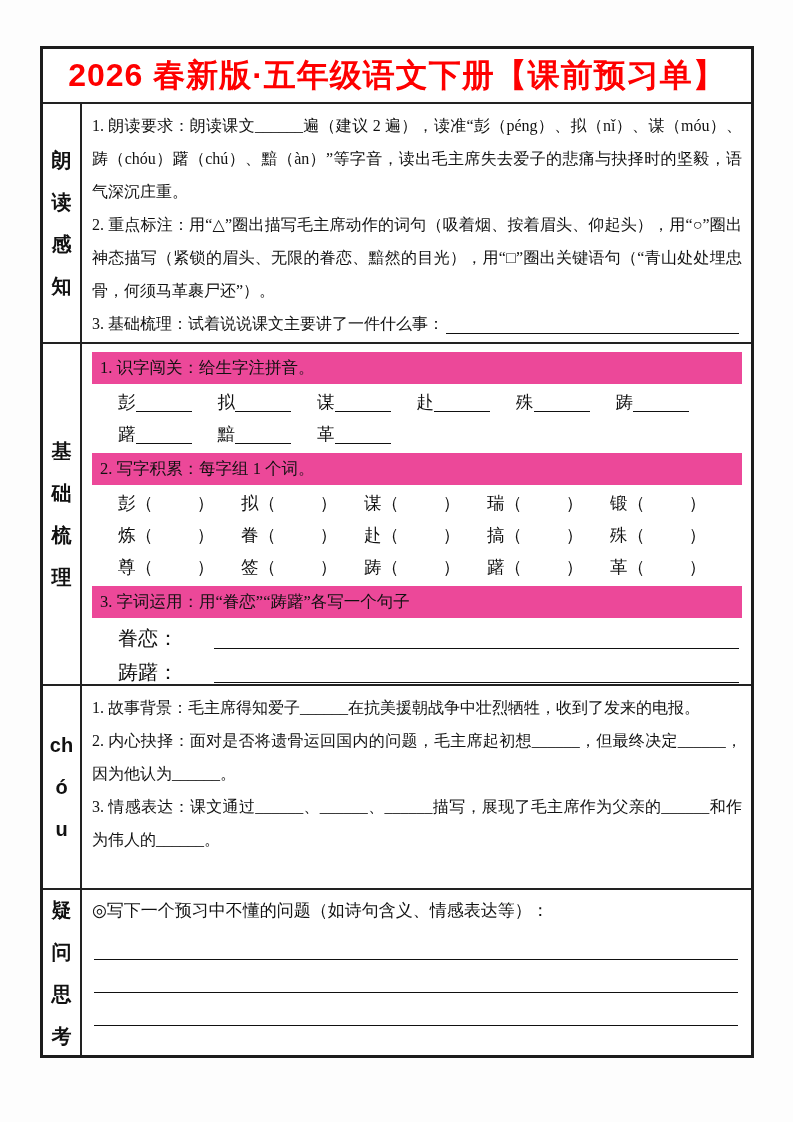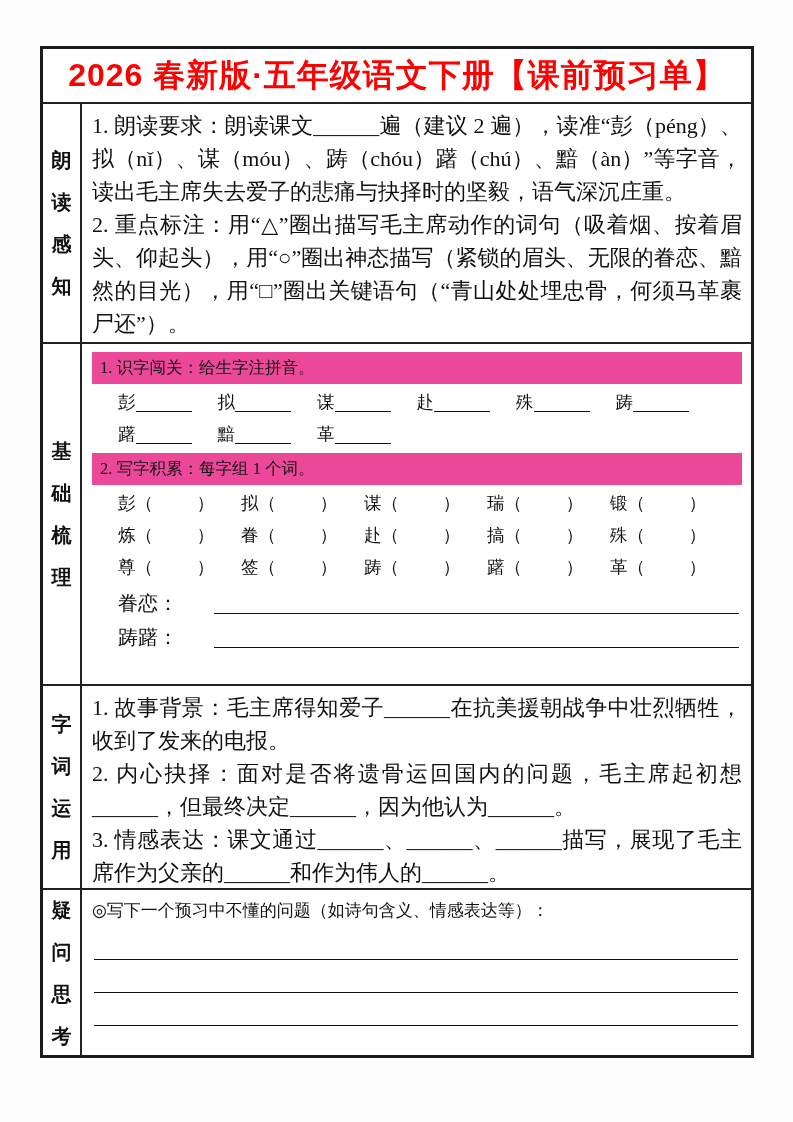--- a/index.html
+++ b/index.html
@@ -33,21 +33,21 @@
   .tlabel{
     width:37px;flex:none;border-right:2px solid #222;
     display:flex;align-items:center;justify-content:center;
   }
   .vtext{
     display:block;width:24px;text-align:center;word-break:break-all;
     font-family:"Liberation Sans","DejaVu Sans",sans-serif;font-weight:bold;
     font-size:20px;line-height:2.1;
   }
   .tcontent{flex:1;min-width:0;padding:5px 9px 3px 10px;overflow:hidden;}
-  .para{margin:0;font-size:22px;line-height:33px;text-align:justify;}
+  .para{margin:0;font-size:16px;line-height:33px;text-align:justify;}
   .flexline{display:flex;}
   .flexline > .txt{flex:none;white-space:nowrap;}
   .fill-blank{flex:1;border-bottom:1.5px solid #111;margin:0 3px 6px 2px;align-self:flex-end;}
   .band{
     background:#ec4899;margin:3px 0;padding:3px 8px;
     font-size:16.5px;line-height:26px;
   }
   .charrow{display:flex;margin:5px 0 5px 26px;font-size:17.5px;line-height:27px;}
   .pyitem{display:flex;align-items:flex-end;margin-right:26px;}
   .ublank{width:56px;border-bottom:1.5px solid #111;margin-bottom:4px;}
@@ -146,35 +146,36 @@
           <span class="zw">殊（          ）</span>
         </div>
         <div class="charrow">
           <span class="zw">尊（          ）</span>
           <span class="zw">签（          ）</span>
           <span class="zw">踌（          ）</span>
           <span class="zw">躇（          ）</span>
           <span class="zw">革（          ）</span>
         </div>
 
+        <div class="band">3. 字词运用：用“眷恋”“踌躇”各写一个句子</div>
 
         <p class="para sentline flexline indent">
           <span class="txt">眷恋：</span>
           <span class="fill-blank"></span>
         </p>
         <p class="para sentline flexline indent">
           <span class="txt">踌躇：</span>
           <span class="fill-blank"></span>
         </p>
       </div>
     </div>
 
     <div class="trow" style="height:204px;">
       <div class="tlabel">
-        <span class="vtext">字词运用</span>
+        <span class="vtext">chóu</span>
       </div>
       <div class="tcontent">
         <p class="para">1. 故事背景：毛主席得知爱子______在抗美援朝战争中壮烈牺牲，收到了发来的电报。</p>
         <p class="para">2. 内心抉择：面对是否将遗骨运回国内的问题，毛主席起初想______，但最终决定______，因为他认为______。</p>
         <p class="para">3. 情感表达：课文通过______、______、______描写，展现了毛主席作为父亲的______和作为伟人的______。</p>
       </div>
     </div>
 
     <div class="trow">
       <div class="tlabel">

